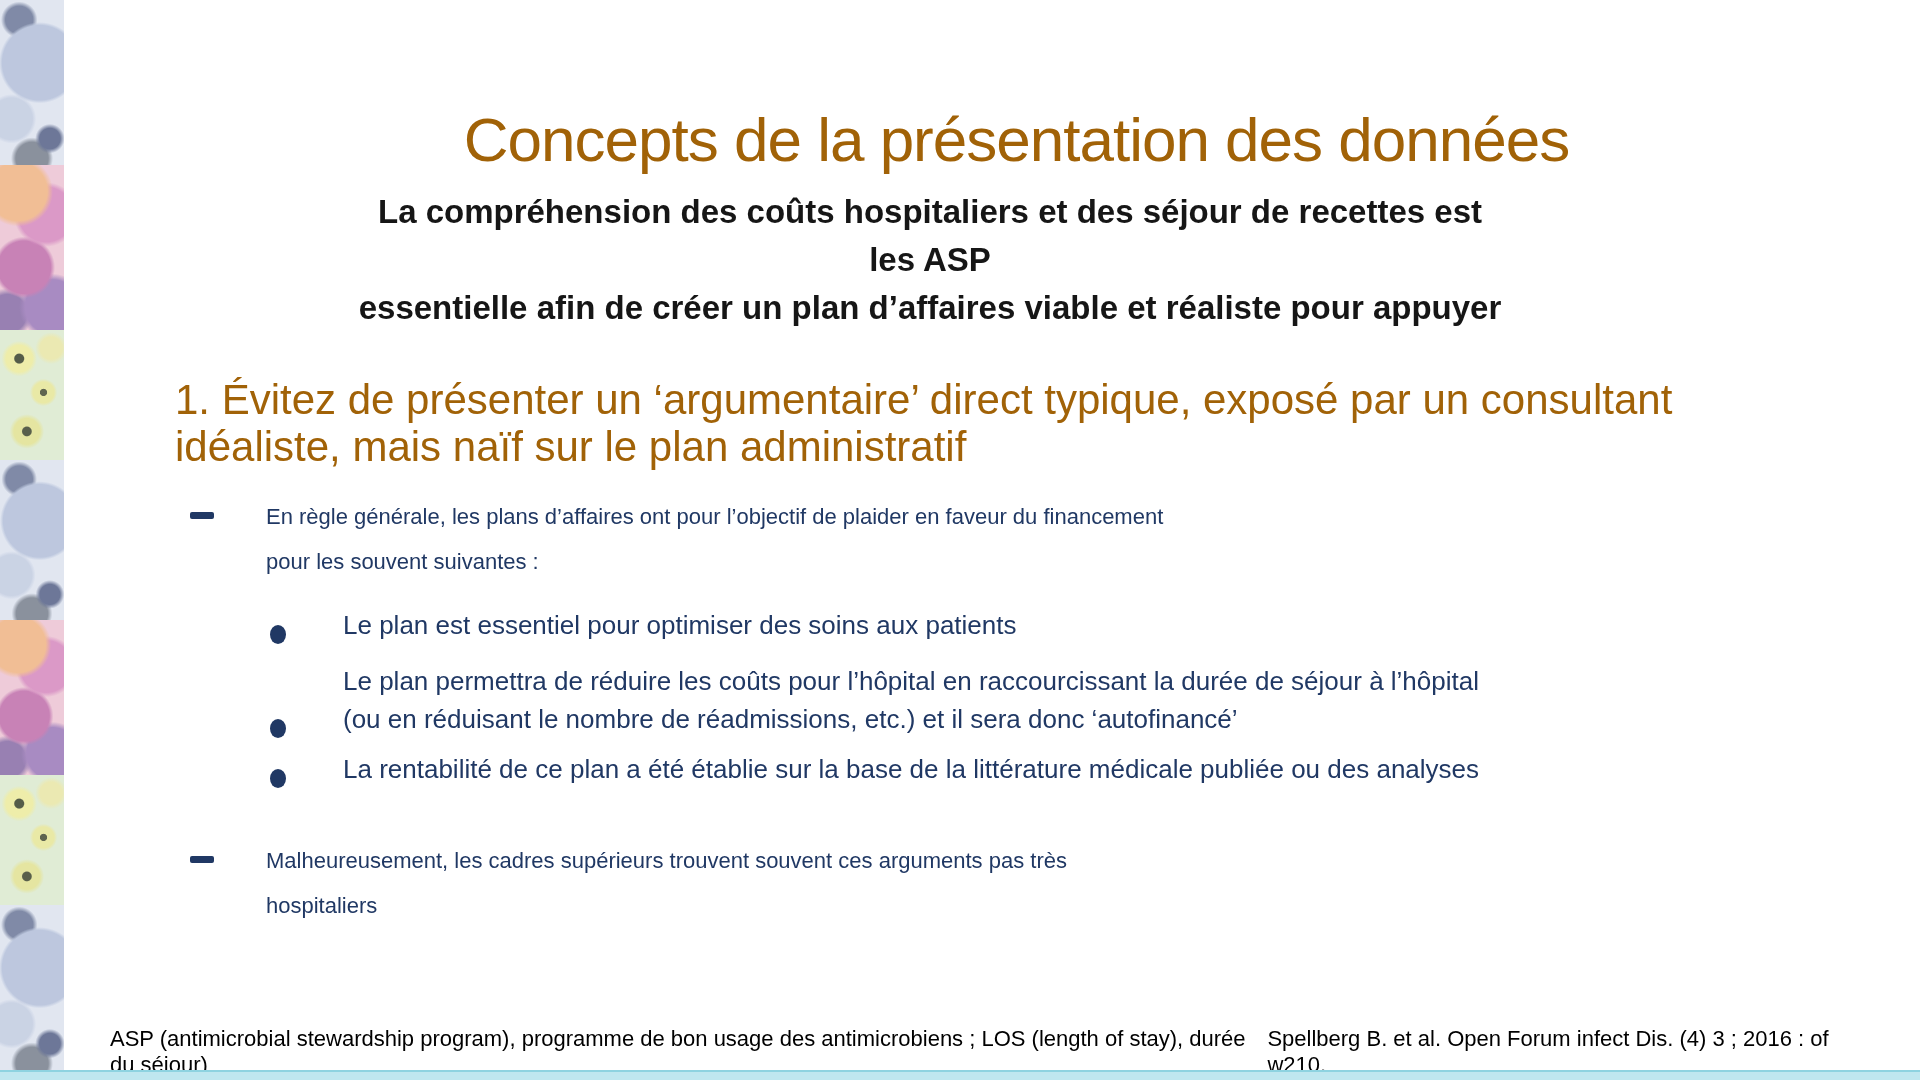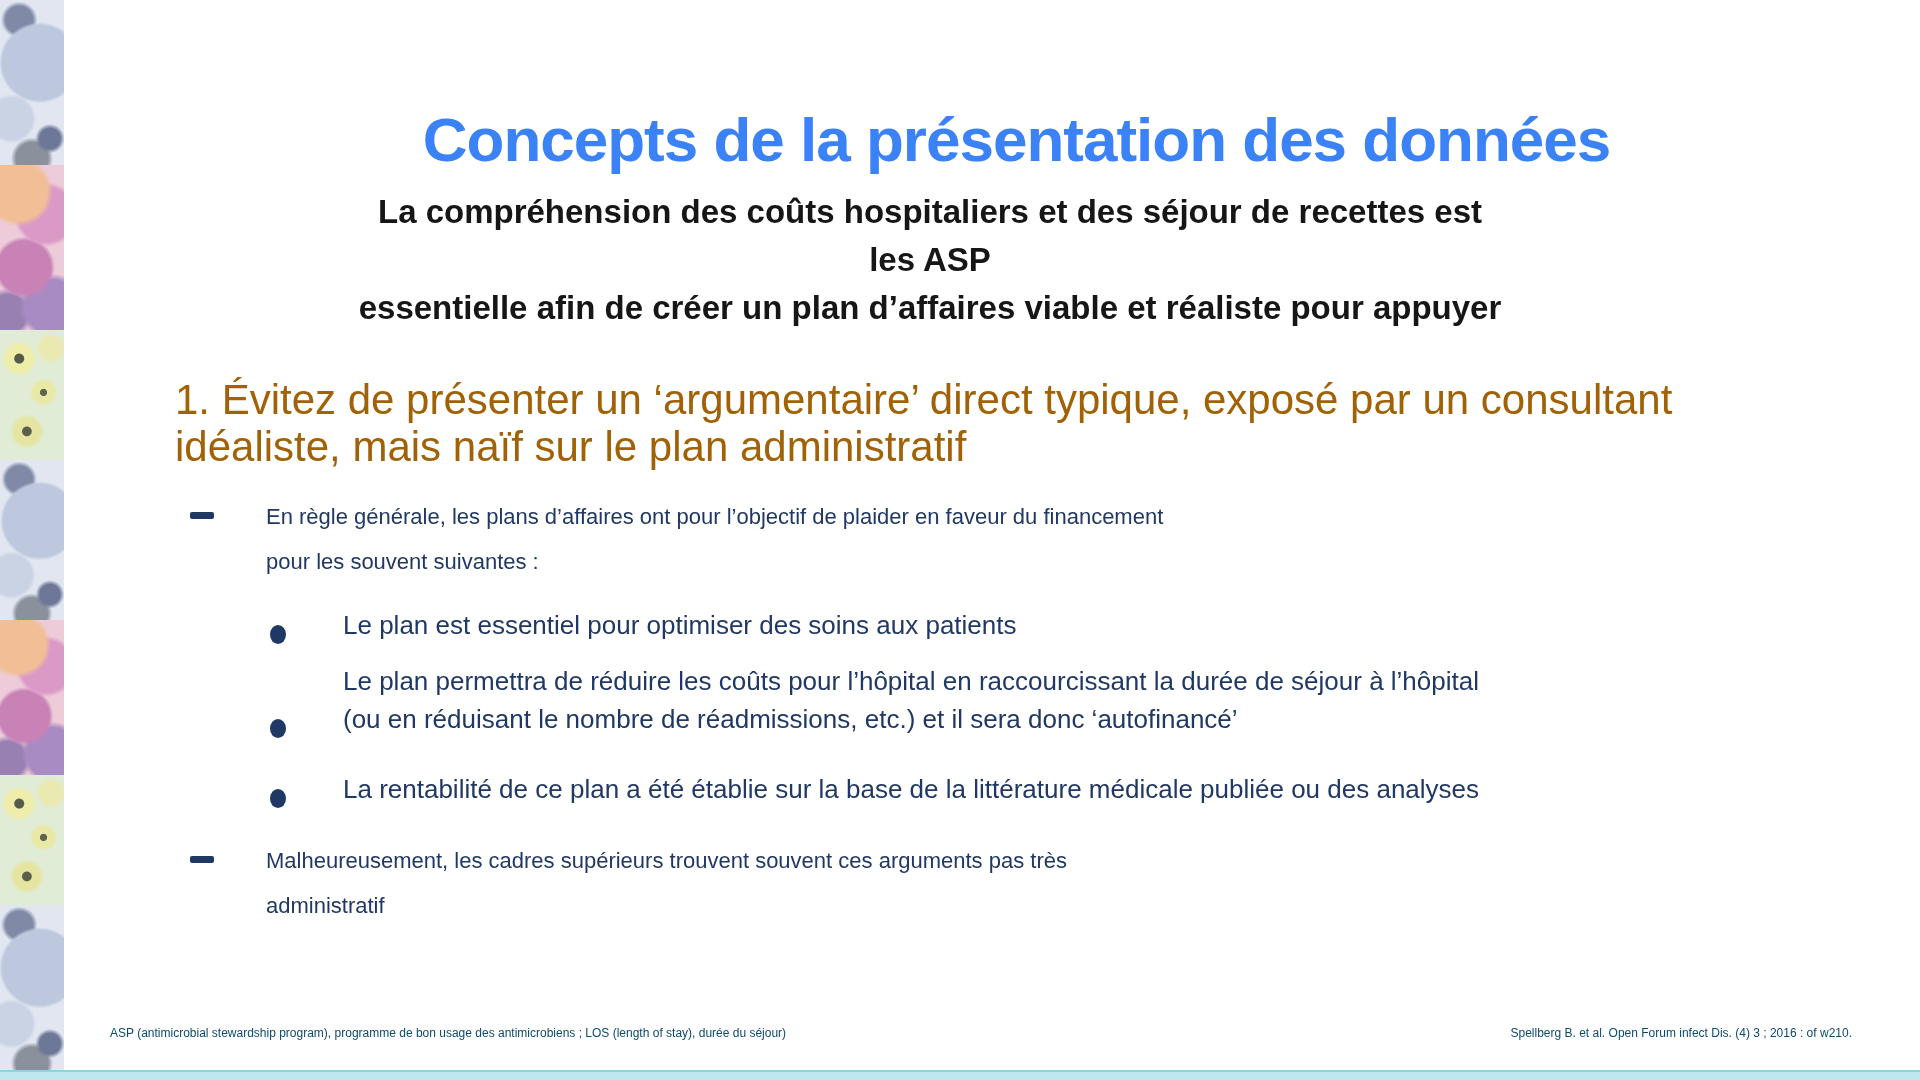--- a/index.html
+++ b/index.html
@@ -51,21 +51,21 @@
 
   
   .bottom-bar{
     position:absolute;left:0;bottom:0;width:100%;height:10px;
     background:#bfe7ef;border-top:2px solid #8ed3e0;box-sizing:border-box;
   }
 
   
   .title{
     position:absolute;top:62px;left:113px;right:0;
-    text-align:center;font-size:62px;font-weight:700;color:#3b82f6;
+    text-align:center;font-size:62px;font-weight:400;color:#a16207;
     letter-spacing:-1px;
   }
   .subtitle{
     position:absolute;top:188px;left:130px;width:1600px;
     text-align:center;font-size:33px;font-weight:700;color:#161616;
     line-height:48px;
   }
   .heading{
     position:absolute;top:376px;left:175px;right:100px;
     font-size:42px;font-weight:400;color:#a16207;line-height:47px;
@@ -79,26 +79,26 @@
   .bullet-1{top:494px;}
   .bullet-2{top:838px;}
   .sub{
     position:absolute;left:270px;right:120px;display:flex;align-items:flex-end;
     font-size:26px;color:#203864;line-height:38px;
   }
   .sub .marker-col{width:73px;flex:none;}
   .dot-marker{width:16px;height:19px;background:#203864;border-radius:50%;margin-top:9px;}
   .sub-1{top:606px;}
   .sub-2{top:662px;}
-  .sub-3{top:750px;margin-top:20px;}
+  .sub-3{top:750px;}
 
   .footer{
     position:absolute;top:1026px;left:110px;right:68px;
     display:flex;justify-content:space-between;align-items:baseline;
-    font-size:12px;color:#0c4a6e;
+    font-size:22px;color:#000000;
   }
   .footnote{font-weight:400;}
   .citation{font-weight:400;}
 </style>
 </head>
 <body>
 
 <div class="slide">
 
   <div class="sidebar">
@@ -161,21 +161,21 @@
       <div>La rentabilité de ce plan a été établie sur la base de la littérature médicale publiée ou des analyses</div>
     </div>
   </div>
 
   <div class="bullet bullet-2">
     <div class="marker-col">
       <div class="dash-marker"></div>
     </div>
     <div class="text">
       <div>Malheureusement, les cadres supérieurs trouvent souvent ces arguments pas très</div>
-      <div>administratif</div>
+      <div>hospitaliers</div>
     </div>
   </div>
 
   <div class="footer">
     <span class="footnote">ASP (antimicrobial stewardship program), programme de bon usage des antimicrobiens ; LOS (length of stay), durée du séjour)</span>
     <span class="citation">Spellberg B. et al. Open Forum infect Dis. (4) 3 ; 2016 : of w210.</span>
   </div>
 
   <div class="bottom-bar"></div>
 

